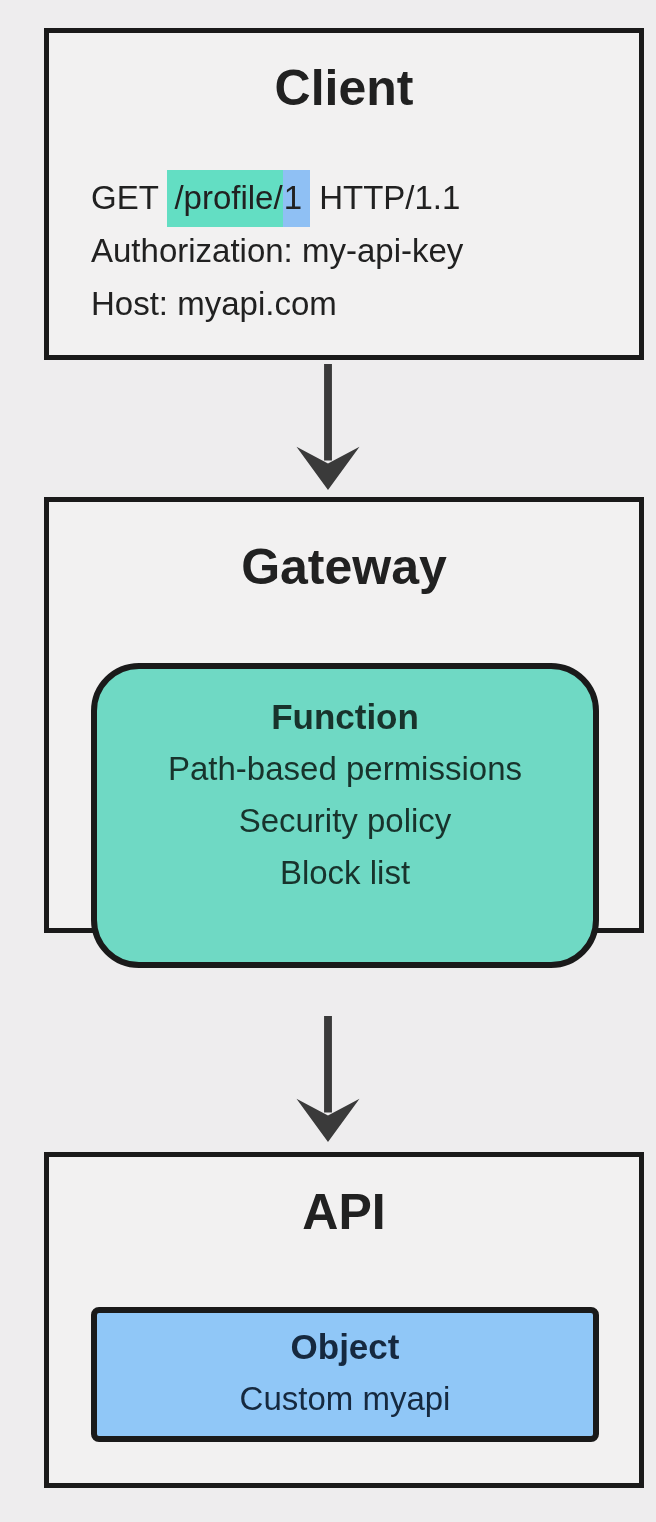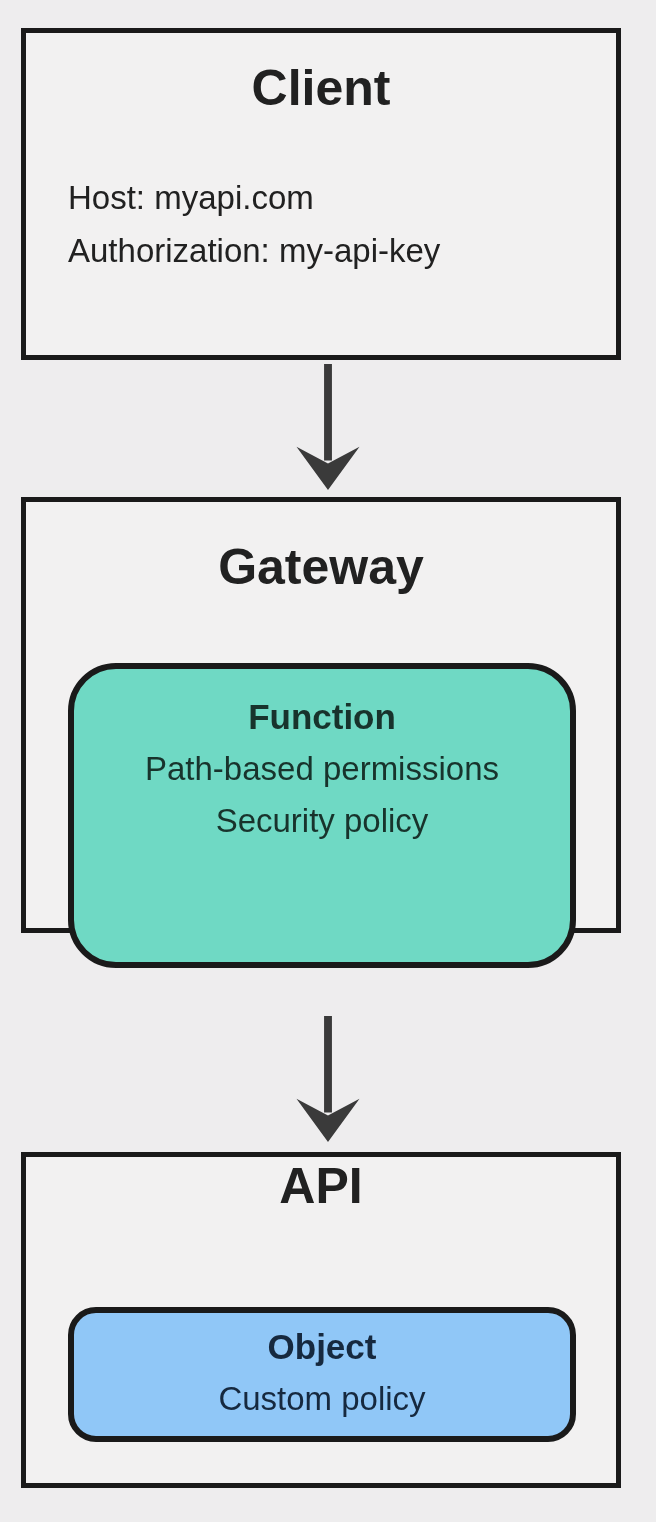--- a/index.html
+++ b/index.html
@@ -22,39 +22,39 @@
   .canvas {
     position: relative;
     width: 656px;
     height: 1522px;
     background: var(--background);
     overflow: hidden;
   }
 
   .box {
     position: absolute;
-    left: 21px;
+    left: 44px;
     width: 600px;
     border: 5px solid var(--border);
     background: var(--box-fill);
   }
   .box-client  { top: 28px;   height: 332px; }
   .box-gateway { top: 497px;  height: 436px; }
   .box-api     { top: 1152px; height: 336px; }
 
   .box-title {
     font-size: 50px;
     font-weight: 700;
     color: var(--text);
     text-align: center;
     line-height: 58px;
   }
   .box-client  .box-title { margin-top: 26px; }
   .box-gateway .box-title { margin-top: 36px; }
-  .box-api     .box-title { }
+  .box-api     .box-title { margin-top: 26px; }
 
   .request {
     position: absolute;
     left: 42px;
     top: 138px;
     font-size: 33px;
     line-height: 53px;
     color: var(--text);
     white-space: nowrap;
   }
@@ -78,21 +78,21 @@
     top: 161px;
     height: 305px;
     border-radius: 48px;
     background: var(--teal);
     color: var(--teal-text);
     padding-top: 22px;
   }
   .node-object {
     top: 150px;
     height: 135px;
-    border-radius: 28px;
+    border-radius: 8px;
     background: var(--blue);
     color: var(--blue-text);
     padding-top: 8px;
   }
   .node-title {
     font-size: 35px;
     font-weight: 700;
     line-height: 52px;
   }
   .node-line {
@@ -112,45 +112,47 @@
   .arrow .head  { fill: var(--arrow); }
 </style>
 </head>
 <body>
 
 <div class="canvas">
 
   <section class="box box-client">
     <h1 class="box-title">Client</h1>
     <div class="request">
+      <div class="req-line"><span>GET </span><span class="hl-teal">/profile/</span><span class="hl-blue">1</span><span> HTTP/1.1</span></div>
+      <div class="req-line">Authorization: my-api-key</div>
       <div class="req-line">Host: myapi.com</div>
-      <div class="req-line">Authorization: my-api-key</div>
     </div>
   </section>
 
   <svg class="arrow arrow-1" viewBox="0 0 84 130" aria-hidden="true">
     <line class="shaft" x1="42" y1="0" x2="42" y2="98"></line>
     <path class="head" d="M 10 84 L 42 128 L 74 84 L 42 101 Z"></path>
   </svg>
 
   <section class="box box-gateway">
     <h1 class="box-title">Gateway</h1>
     <div class="node node-function">
       <div class="node-title">Function</div>
       <div class="node-line">Path-based permissions</div>
       <div class="node-line">Security policy</div>
+      <div class="node-line">Block list</div>
     </div>
   </section>
 
   <svg class="arrow arrow-2" viewBox="0 0 84 130" aria-hidden="true">
     <line class="shaft" x1="42" y1="0" x2="42" y2="98"></line>
     <path class="head" d="M 10 84 L 42 128 L 74 84 L 42 101 Z"></path>
   </svg>
 
   <section class="box box-api">
     <h1 class="box-title">API</h1>
     <div class="node node-object">
       <div class="node-title">Object</div>
-      <div class="node-line">Custom policy</div>
+      <div class="node-line">Custom myapi</div>
     </div>
   </section>
 
 </div>
 
 </body></html>

